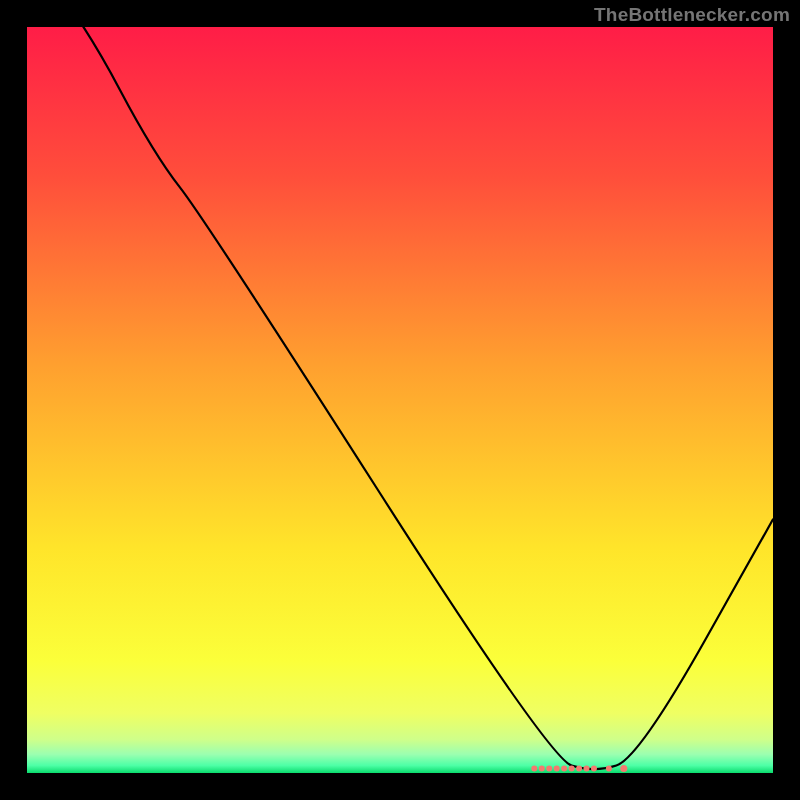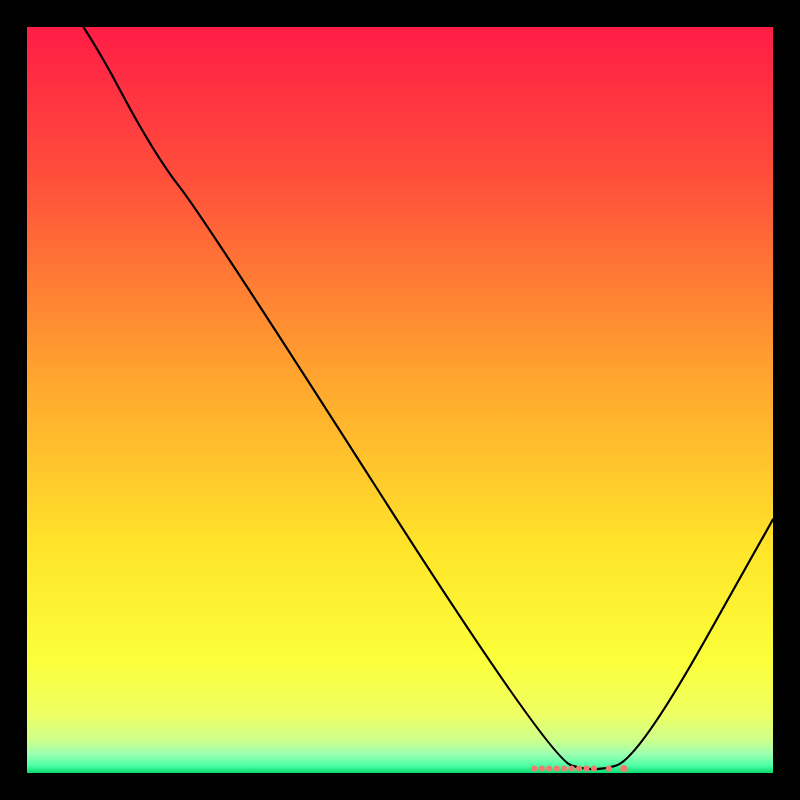--- a/index.html
+++ b/index.html
@@ -30,20 +30,21 @@
     position: absolute;
     left: 27px;
     top: 27px;
     width: 746px;
     height: 746px;
   }
 </style>
 </head>
 <body>
 <div class="wrap">
+  <div class="watermark">TheBottlenecker.com</div>
   <svg class="plot" viewBox="0 0 746 746" preserveAspectRatio="none">
     <defs>
       <linearGradient id="grad" x1="0" y1="0" x2="0" y2="1">
 
       <stop offset="0%" stop-color="#ff1d47"></stop>
           <stop offset="20%" stop-color="#ff4e3b"></stop>
           <stop offset="45%" stop-color="#ff9f2f"></stop>
           <stop offset="70%" stop-color="#ffe52a"></stop>
           <stop offset="85%" stop-color="#fbff3a"></stop>
           <stop offset="92%" stop-color="#efff63"></stop>

